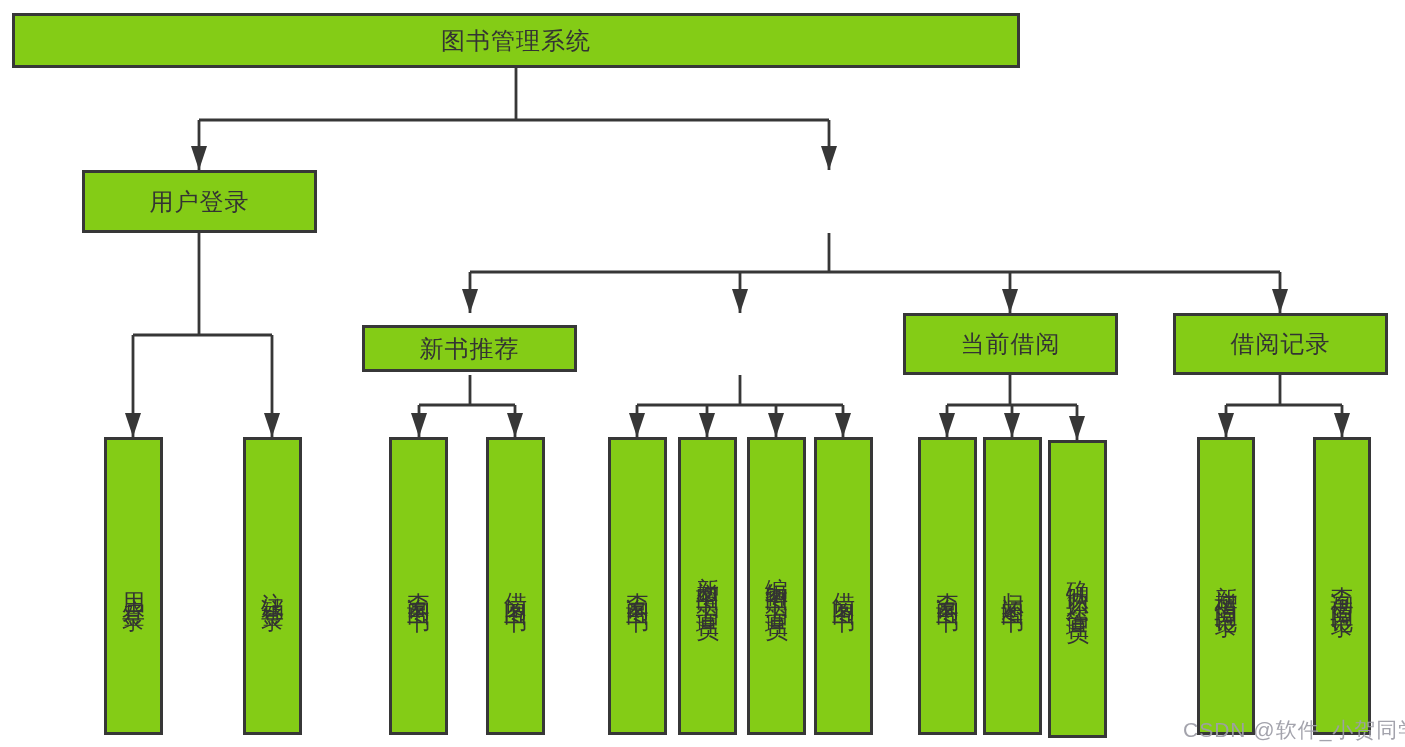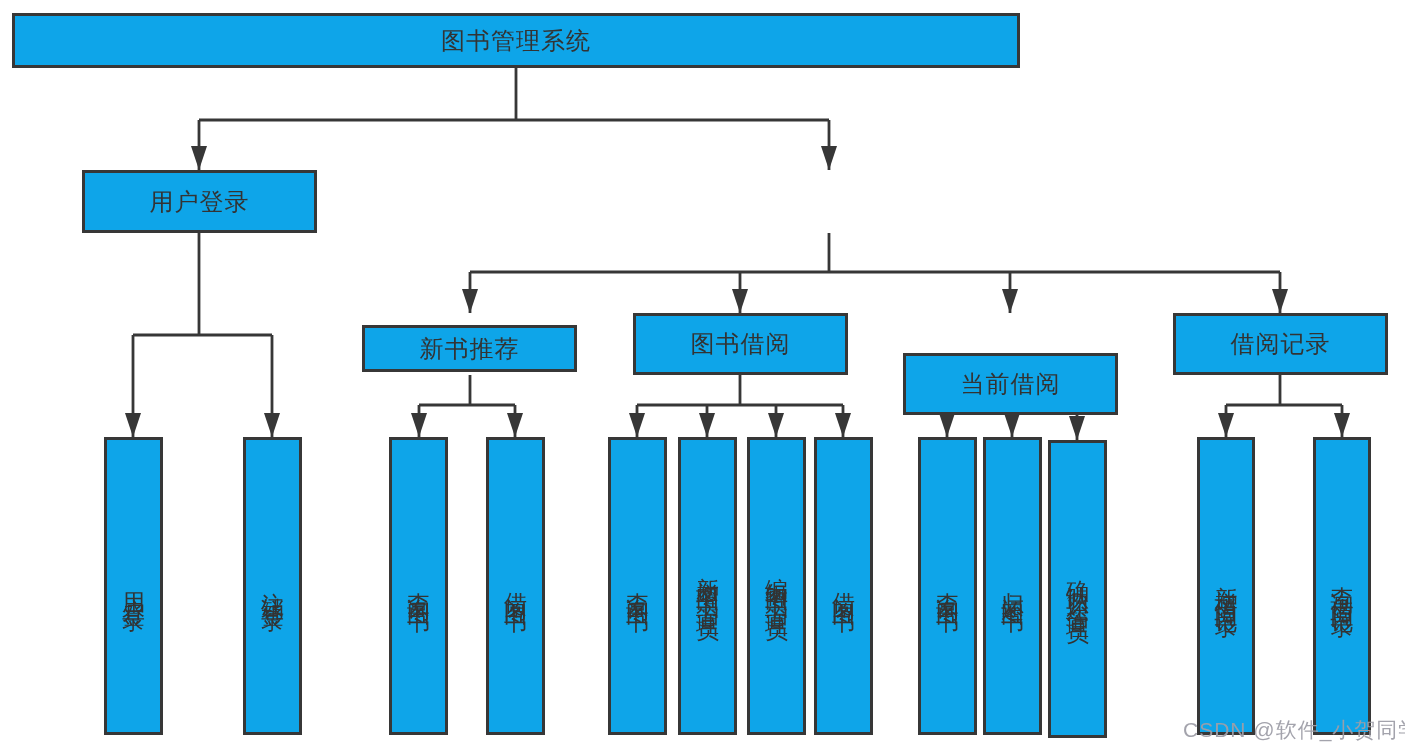--- a/index.html
+++ b/index.html
@@ -9,21 +9,21 @@
     width:1405px; height:747px;
     background:#ffffff;
     font-family:"Liberation Sans", sans-serif;
     overflow:hidden;
   }
   .connectors { position:absolute; left:0; top:0; width:1405px; height:747px; }
   .connectors path.line { stroke:#373737; stroke-width:2.8; fill:none; }
   .box {
     position:absolute;
     border:3px solid #373737;
-    background:#0ea5e9;
+    background:#84cc16;
     display:flex;
     align-items:center;
     justify-content:center;
     color:#333333;
   }
   .box.h { font-size:24px; letter-spacing:1px; white-space:nowrap; }
   .box.v {
     writing-mode:vertical-rl;
     font-size:23px;
     letter-spacing:6px;
@@ -91,24 +91,21 @@
     <span>图书管理系统</span>
   </div>
 
   <div class="box h" style="left:82px; top:170px; width:235px; height:63px;">
     <span>用户登录</span>
   </div>
 
   <div class="box h" style="left:362px; top:325px; width:215px; height:47px;">
     <span>新书推荐</span>
   </div>
-  <div class="box h" style="left:633px; top:313px; width:215px; height:62px;">
-    <span>图书借阅</span>
-  </div>
-  <div class="box h" style="left:903px; top:313px; width:215px; height:62px;margin-top:40px;">
+  <div class="box h" style="left:903px; top:313px; width:215px; height:62px;">
     <span>当前借阅</span>
   </div>
   <div class="box h" style="left:1173px; top:313px; width:215px; height:62px;font-family:Liberation Mono, monospace;">
     <span>借阅记录</span>
   </div>
 
   <div class="box v" style="left:104px; top:437px; width:59px; height:298px;">
     <span>用户登录</span>
   </div>
   <div class="box v" style="left:243px; top:437px; width:59px; height:298px;">

